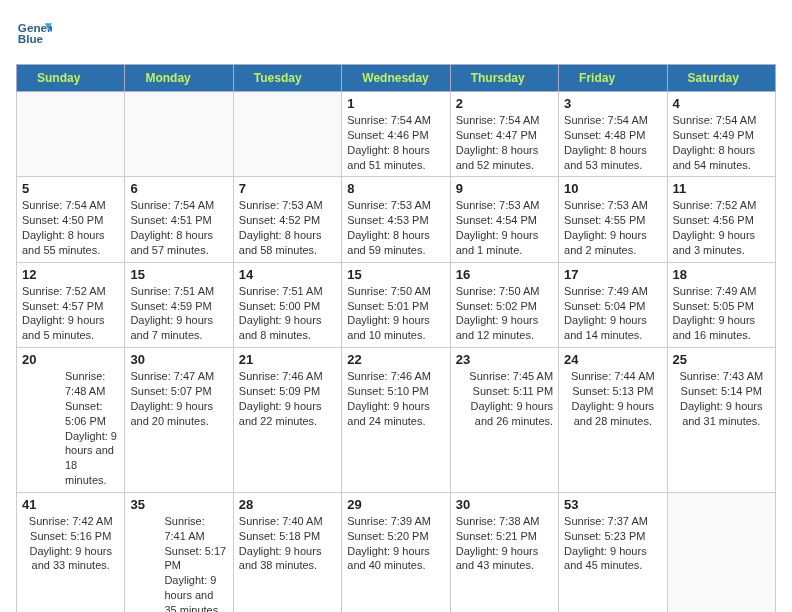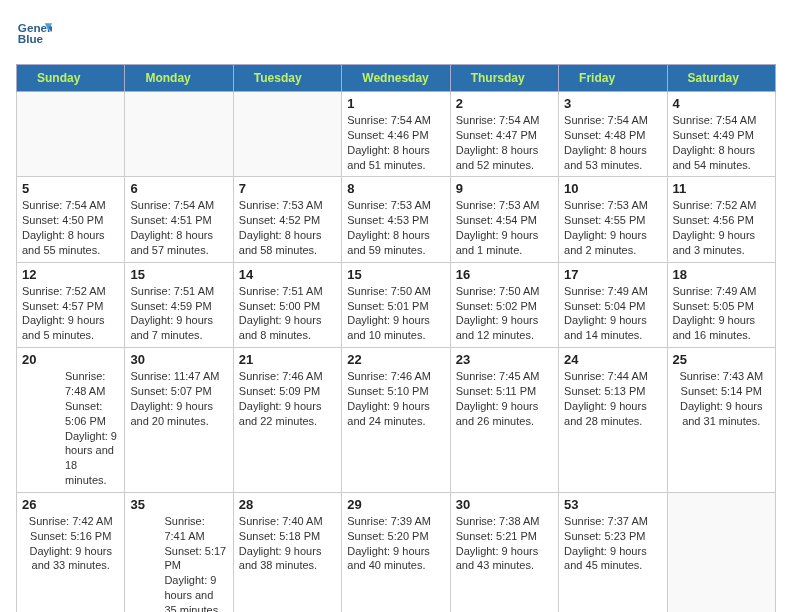--- a/index.html
+++ b/index.html
@@ -225,58 +225,58 @@
       </tr>
       <tr>
         <td>
           <div class="day-number">20</div>
           <div class="day-info" style="white-space: pre-line; margin-left: 43px;">Sunrise: 7:48 AM
 Sunset: 5:06 PM
 Daylight: 9 hours and 18 minutes.</div>
         </td>
         <td>
           <div class="day-number">30</div>
-          <div class="day-info" style="white-space: pre-line;">Sunrise: 11:47 AM
+          <div class="day-info" style="white-space: pre-line;">Sunrise: 7:47 AM
 Sunset: 5:07 PM
 Daylight: 9 hours and 20 minutes.</div>
         </td>
         <td>
           <div class="day-number">21</div>
           <div class="day-info" style="white-space: pre-line;">Sunrise: 7:46 AM
 Sunset: 5:09 PM
 Daylight: 9 hours and 22 minutes.</div>
         </td>
         <td>
           <div class="day-number">22</div>
           <div class="day-info" style="white-space: pre-line;">Sunrise: 7:46 AM
 Sunset: 5:10 PM
 Daylight: 9 hours and 24 minutes.</div>
         </td>
         <td>
           <div class="day-number">23</div>
-          <div class="day-info" style="white-space: pre-line;">Sunrise: 7:45 AM
+          <div class="day-info" style="white-space: pre-line; text-align: right;">Sunrise: 7:45 AM
 Sunset: 5:11 PM
 Daylight: 9 hours and 26 minutes.</div>
         </td>
         <td>
           <div class="day-number">24</div>
-          <div class="day-info" style="white-space: pre-line;">Sunrise: 7:44 AM
+          <div class="day-info" style="white-space: pre-line; text-align: center;">Sunrise: 7:44 AM
 Sunset: 5:13 PM
 Daylight: 9 hours and 28 minutes.</div>
         </td>
         <td>
           <div class="day-number">25</div>
           <div class="day-info" style="white-space: pre-line; text-align: center;">Sunrise: 7:43 AM
 Sunset: 5:14 PM
 Daylight: 9 hours and 31 minutes.</div>
         </td>
       </tr>
       <tr>
         <td>
-          <div class="day-number">26</div>
+          <div class="day-number">41</div>
           <div class="day-info" style="white-space: pre-line; text-align: center;">Sunrise: 7:42 AM
 Sunset: 5:16 PM
 Daylight: 9 hours and 33 minutes.</div>
         </td>
         <td>
           <div class="day-number">35</div>
           <div class="day-info" style="white-space: pre-line; margin-left: 34px;">Sunrise: 7:41 AM
 Sunset: 5:17 PM
 Daylight: 9 hours and 35 minutes.</div>
         </td>

